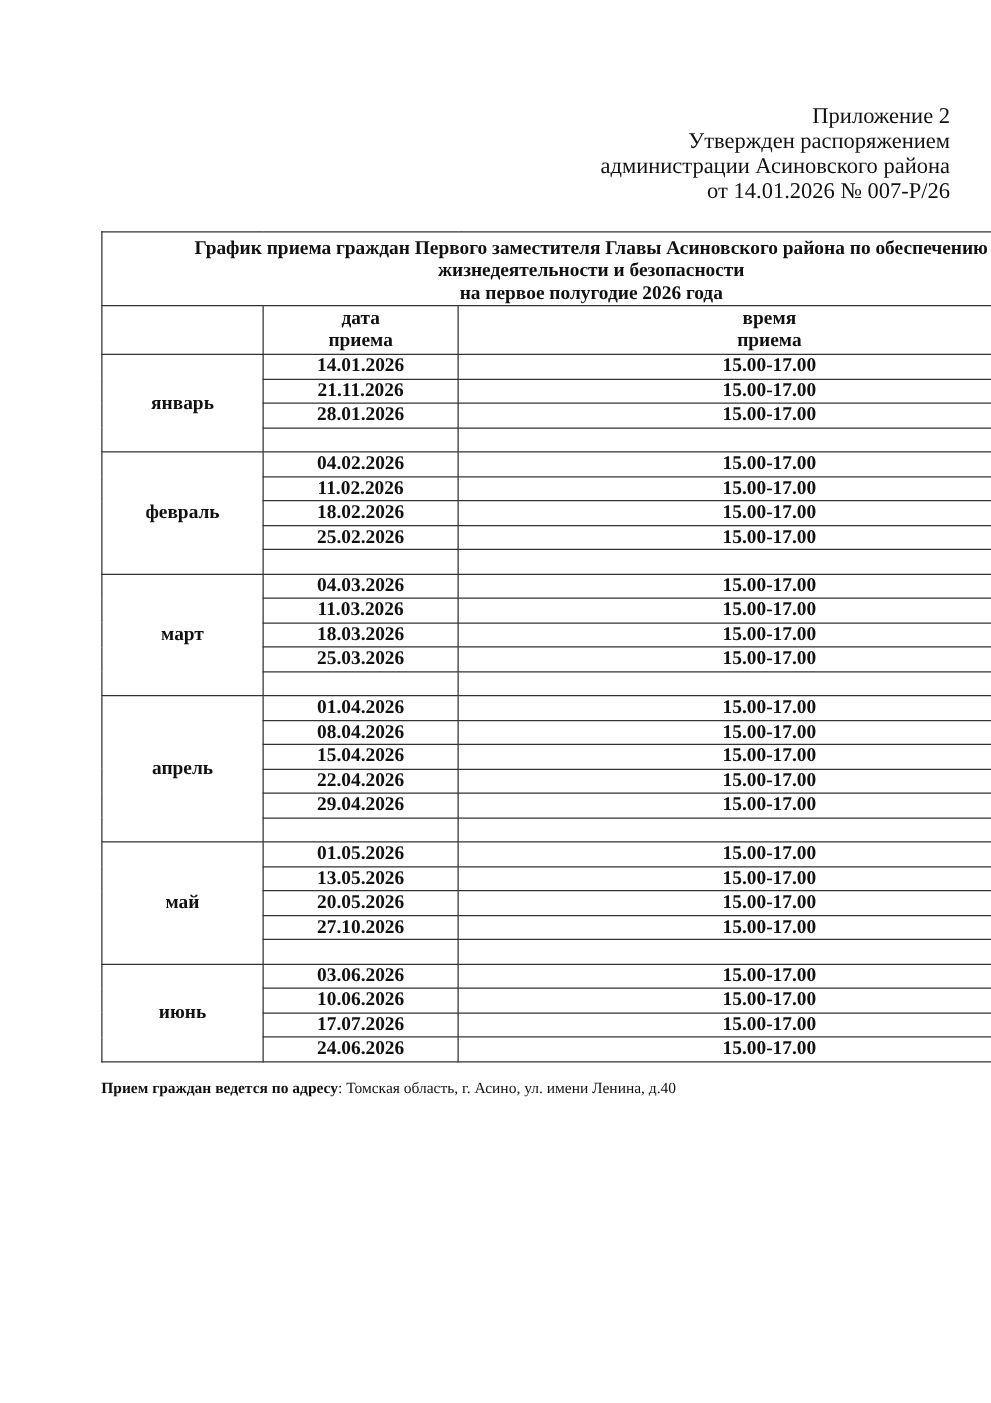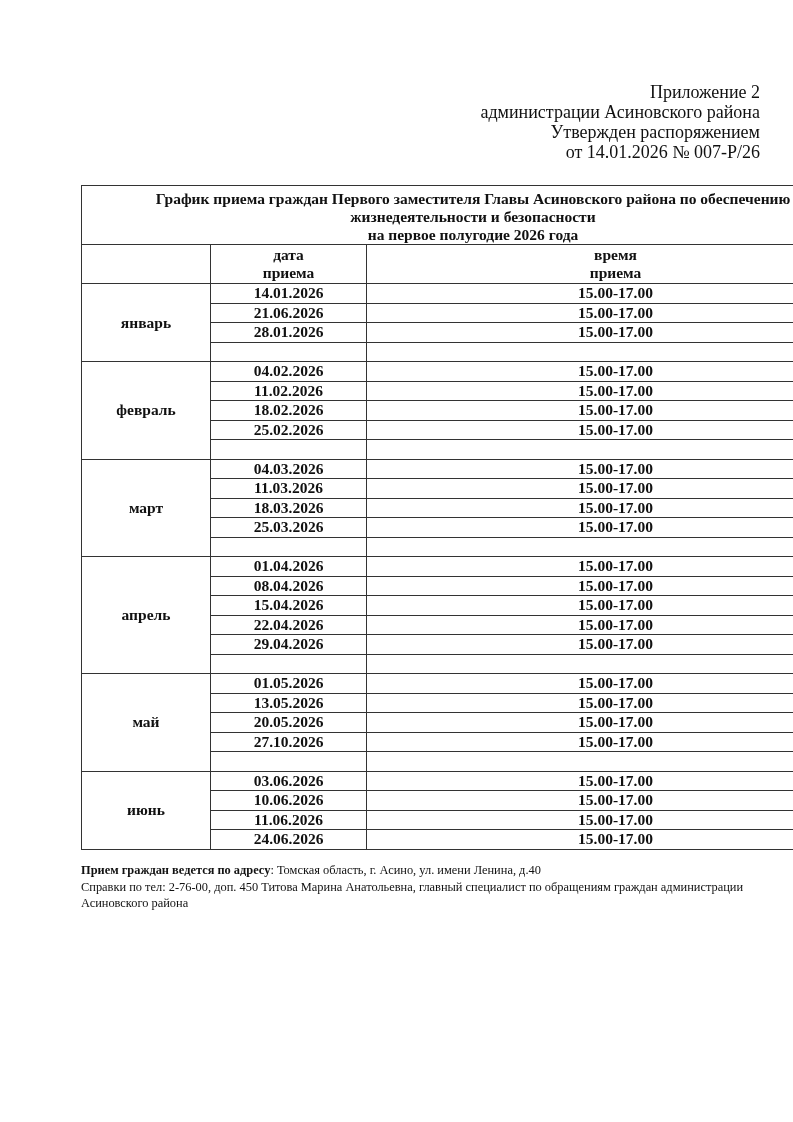--- a/index.html
+++ b/index.html
@@ -19,22 +19,22 @@
   .notes { position: absolute; left: 81px; top: 862px; width: 680px;
            font-size: 12.4px; line-height: 16.5px; }
   .notes p { margin: 0; }
   .notes b { font-weight: bold; text-align: center; }
 </style>
 </head>
 <body>
 
 <div class="approval">
   <div>Приложение 2</div>
+  <div>Утвержден распоряжением</div>
   <div>администрации Асиновского района</div>
-  <div>Утвержден распоряжением</div>
   <div>от 14.01.2026 № 007-Р/26</div>
 </div>
 
 <table class="sched">
   <tbody id="tbody">
     <tr>
       <td colspan="3" class="title-cell">
         <div>График приема граждан Первого заместителя Главы Асиновского района по обеспечению</div>
         <div>жизнедеятельности и безопасности</div>
         <div>на первое полугодие 2026 года</div>
@@ -50,21 +50,21 @@
         <div>время</div>
         <div>приема</div>
       </td>
     </tr>
   <tr>
         <td class="month" rowspan="4">январь</td>
         <td class="date">14.01.2026</td>
         <td class="time">15.00-17.00</td>
       </tr>
       <tr>
-        <td class="date">21.06.2026</td>
+        <td class="date">21.11.2026</td>
         <td class="time">15.00-17.00</td>
       </tr>
       <tr>
         <td class="date">28.01.2026</td>
         <td class="time">15.00-17.00</td>
       </tr>
       <tr>
         <td class="date"></td>
         <td class="time"></td>
       </tr>
@@ -159,26 +159,25 @@
       <tr>
         <td class="month" rowspan="4">июнь</td>
         <td class="date">03.06.2026</td>
         <td class="time">15.00-17.00</td>
       </tr>
       <tr>
         <td class="date">10.06.2026</td>
         <td class="time">15.00-17.00</td>
       </tr>
       <tr>
-        <td class="date">11.06.2026</td>
+        <td class="date">17.07.2026</td>
         <td class="time">15.00-17.00</td>
       </tr>
       <tr>
         <td class="date">24.06.2026</td>
         <td class="time">15.00-17.00</td>
       </tr>
     </tbody>
 </table>
 
 <div class="notes">
   <p><b>Прием граждан  ведется по адресу</b><span>: Томская область, г. Асино, ул. имени Ленина, д.40</span></p>
-  <p><span>Справки по тел: 2-76-00, доп. 450 Титова Марина Анатольевна, главный специалист по обращениям граждан администрации Асиновского района</span></p>
 </div>
 
 </body></html>

